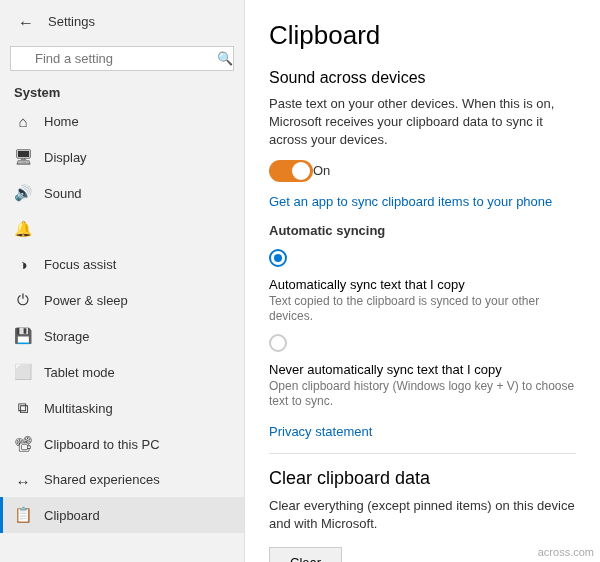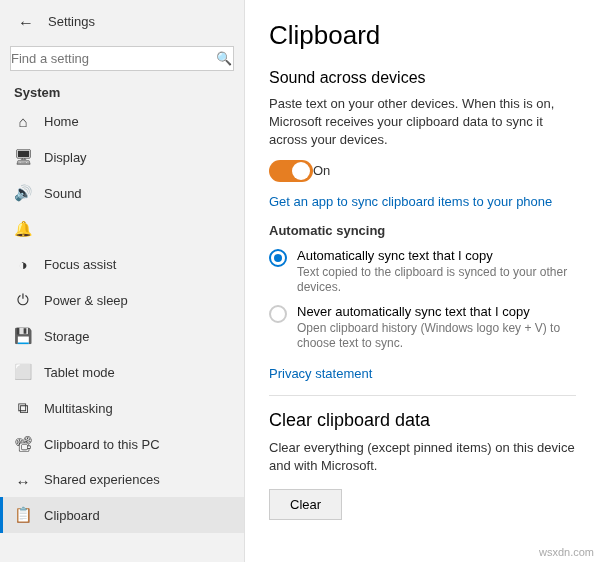--- a/index.html
+++ b/index.html
@@ -47,21 +47,22 @@
       color: #333;
       font-weight: 400;
     }
 
     .search-box {
       margin: 4px 10px 8px 10px;
       display: flex;
       align-items: center;
       border: 1px solid #ccc;
       background: #fff;
-      padding: 4px 0;
+      padding: 4px 24px;
+      gap: 6px;
     }
 
     .search-box input {
       border: none;
       outline: none;
       font-size: 13px;
       flex: 1;
       background: transparent;
       color: #555;
     }
@@ -184,20 +185,21 @@
       color: #333;
       margin-bottom: 10px;
       font-weight: bold;
     }
 
     .radio-option {
       display: flex;
       align-items: flex-start;
       gap: 10px;
       margin-bottom: 8px;
+      flex-direction: column;
     }
 
     .radio-btn {
       width: 18px;
       height: 18px;
       border-radius: 50%;
       border: 2px solid #ccc;
       margin-top: 1px;
       flex-shrink: 0;
       display: flex;
@@ -377,13 +379,13 @@
     <a class="link-text">Privacy statement</a>
   </div>
 
   <div class="divider"></div>
 
   <h2 class="clear-section-title">Clear clipboard data</h2>
   <p class="clear-desc">Clear everything (except pinned items) on this device and with Microsoft.</p>
   <button class="clear-btn">Clear</button>
 </div>
 
-<div class="watermark">wsxdn.com</div>
+<div class="watermark">across.com</div>
 
 </body></html>

